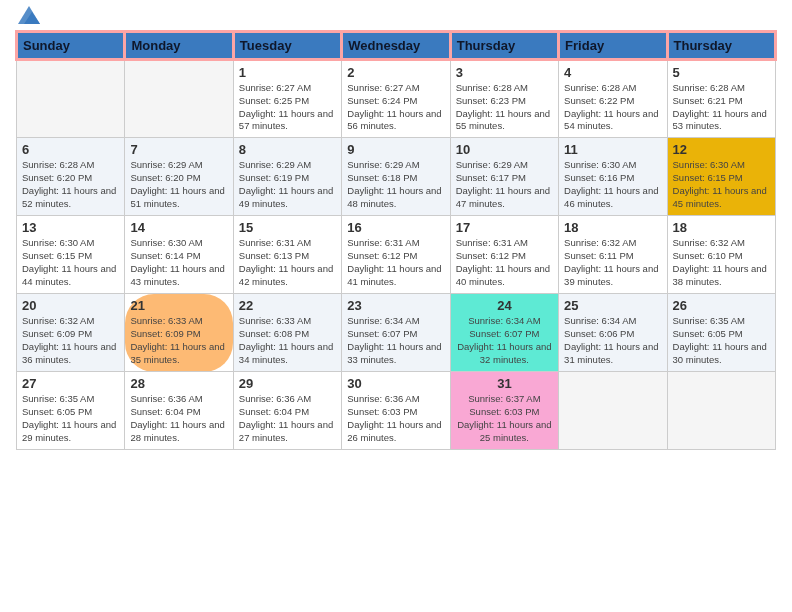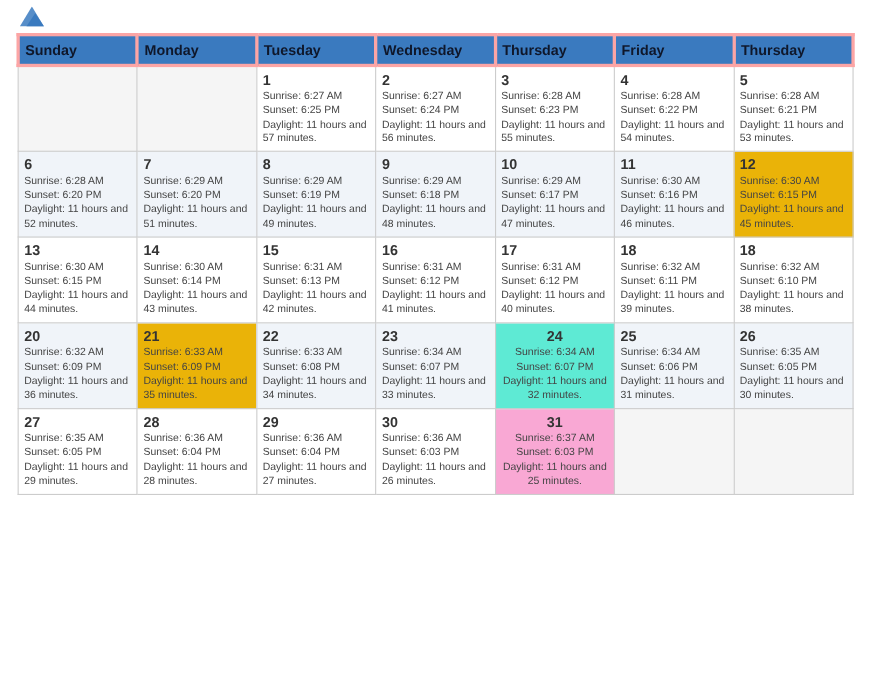--- a/index.html
+++ b/index.html
@@ -254,21 +254,21 @@
 Daylight: 11 hours and 38 minutes.</div>
           </td>
         </tr>
         <tr>
           <td style="background: rgb(240, 244, 249);">
             <span class="day-num">20</span>
             <div class="day-info" style="white-space: pre-line;">Sunrise: 6:32 AM
 Sunset: 6:09 PM
 Daylight: 11 hours and 36 minutes.</div>
           </td>
-          <td style="background: #eab308;">
+          <td style="background: #fdba74; border-radius: 29px;">
             <span class="day-num">21</span>
             <div class="day-info" style="white-space: pre-line;">Sunrise: 6:33 AM
 Sunset: 6:09 PM
 Daylight: 11 hours and 35 minutes.</div>
           </td>
           <td style="background: rgb(240, 244, 249); margin-top: 33px;">
             <span class="day-num">22</span>
             <div class="day-info" style="white-space: pre-line;">Sunrise: 6:33 AM
 Sunset: 6:08 PM
 Daylight: 11 hours and 34 minutes.</div>

